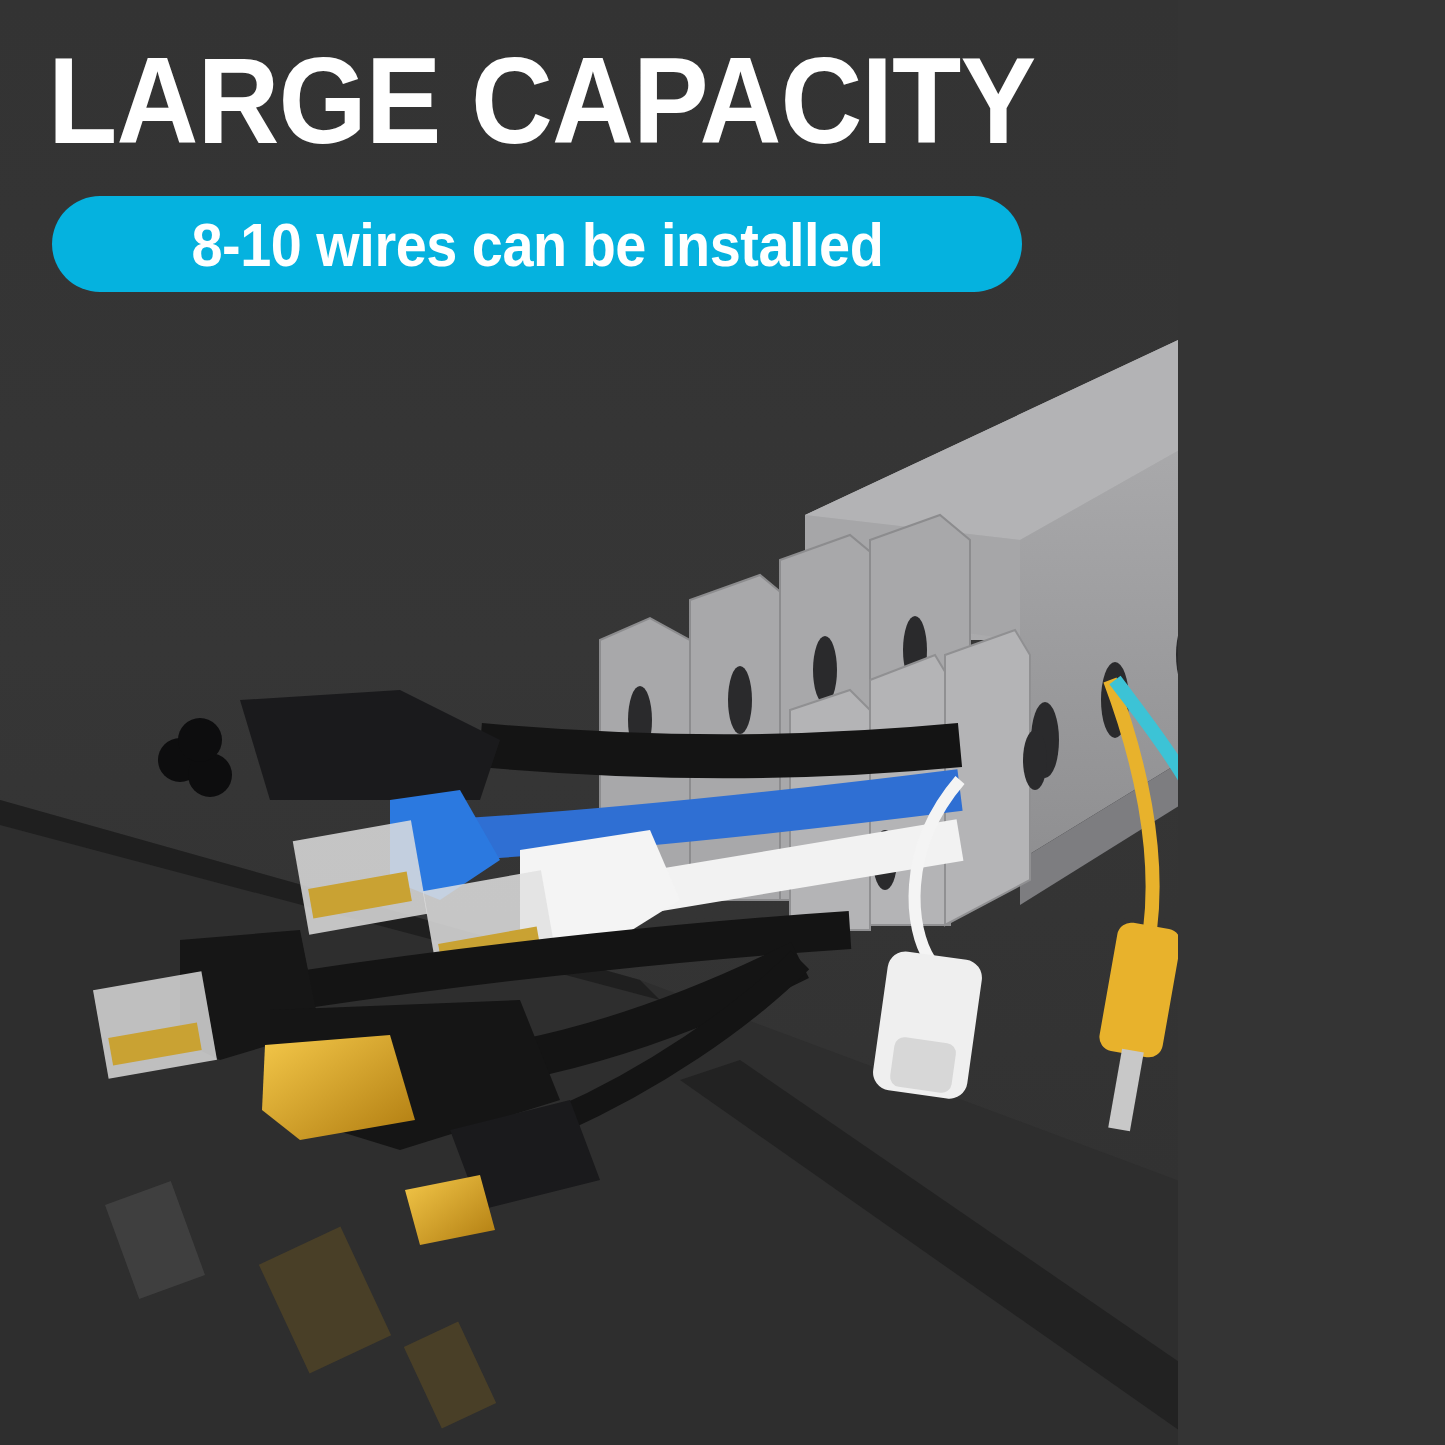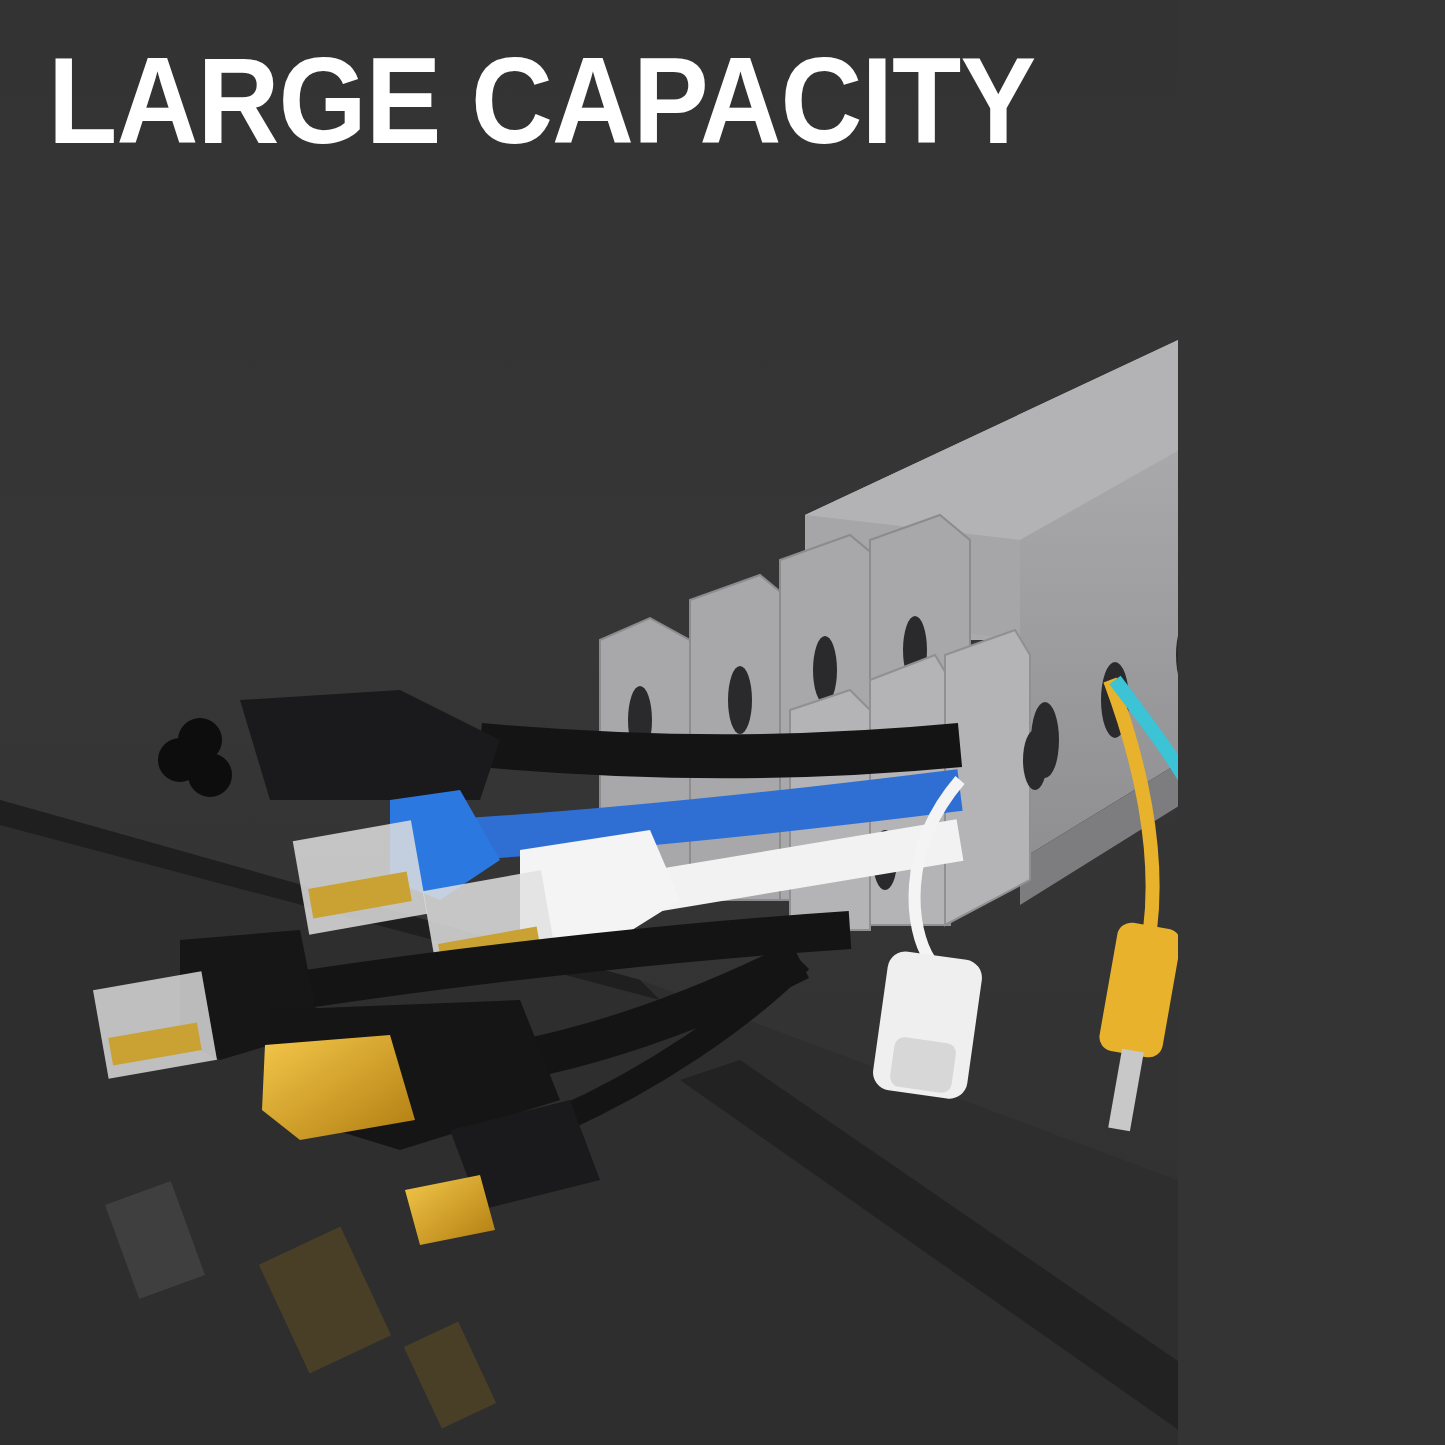--- a/index.html
+++ b/index.html
@@ -39,20 +39,23 @@
 
     <g opacity="0.45">
       <rect x="120" y="1190" width="70" height="100" fill="#555" transform="rotate(-20 155 1240)"></rect>
       <rect x="280" y="1240" width="90" height="120" fill="#6b5520" transform="rotate(-25 325 1300)"></rect>
       <rect x="420" y="1330" width="60" height="90" fill="#6b5520" transform="rotate(-25 450 1375)"></rect>
     </g>
   </svg>
 
   <h1 class="headline">LARGE CAPACITY</h1>
 
+  <div class="pill">
+    <span class="pill-text">8-10 wires can be installed</span>
+  </div>
 
   <svg class="product" viewBox="0 0 1445 1445">
     <defs>
       <linearGradient id="ductTop" x1="0" y1="0" x2="1" y2="1">
         <stop offset="0" stop-color="#b8b8ba"></stop>
         <stop offset="1" stop-color="#a2a2a4"></stop>
       </linearGradient>
       <linearGradient id="ductSide" x1="0" y1="0" x2="0" y2="1">
         <stop offset="0" stop-color="#b2b2b4"></stop>
         <stop offset="1" stop-color="#8f8f91"></stop>

